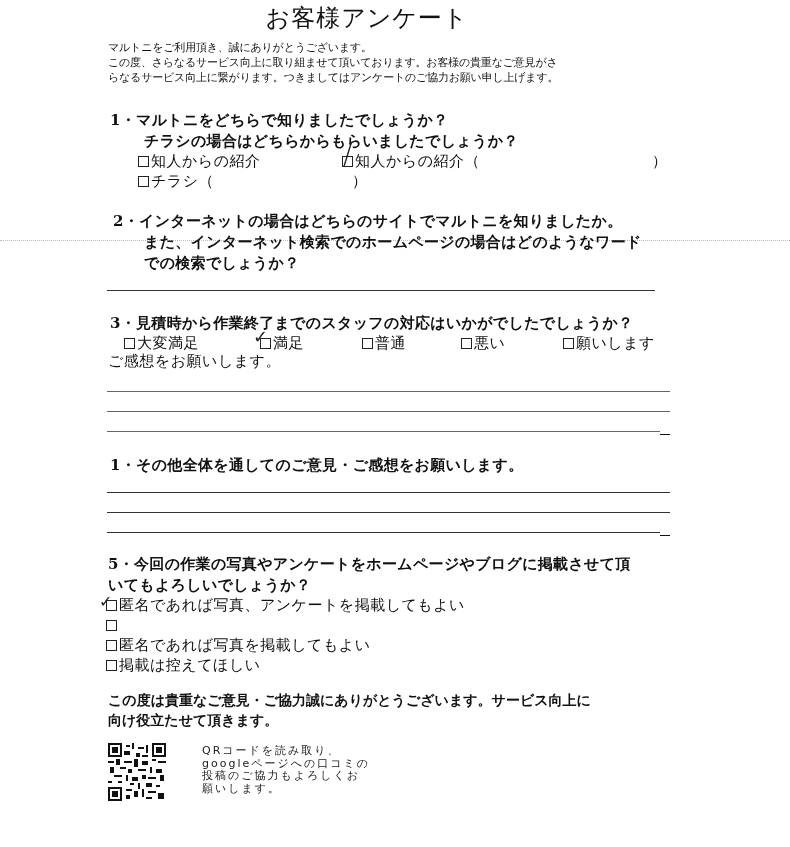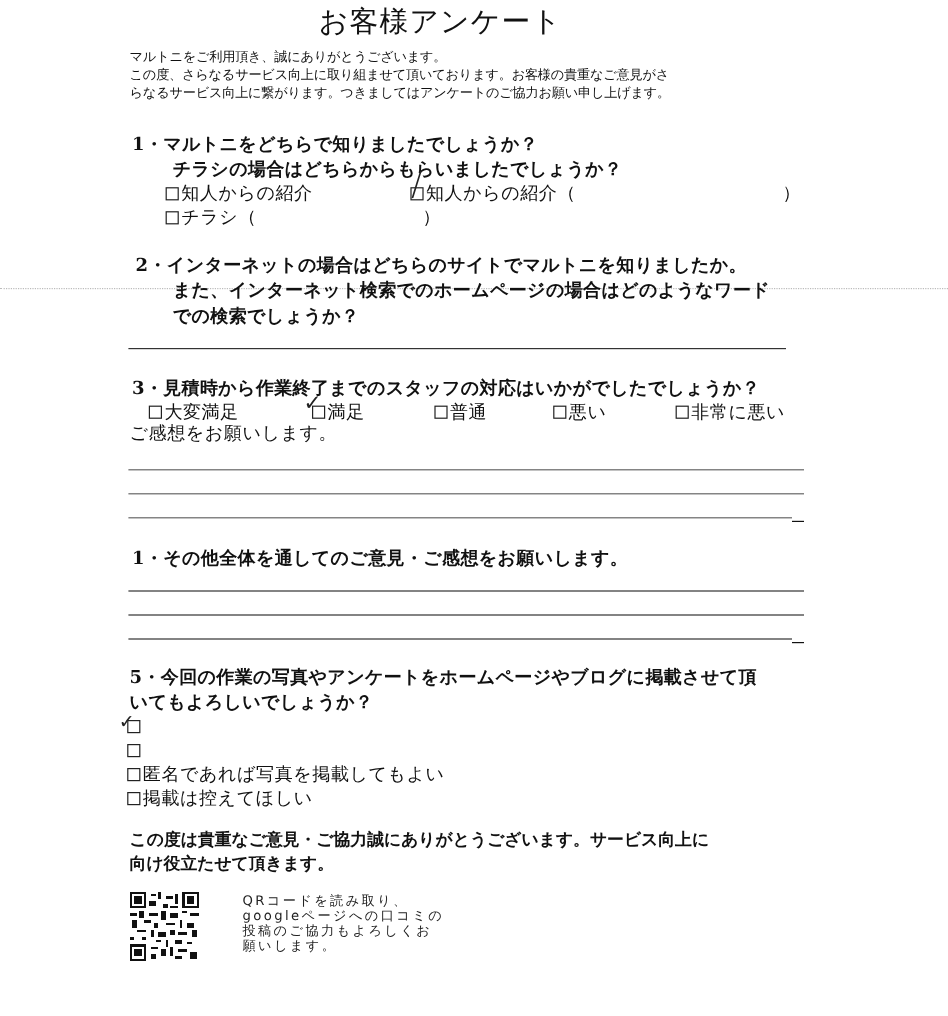--- a/index.html
+++ b/index.html
@@ -79,21 +79,21 @@
       <span class="tick" style="left:-8px; top:-9px; font-size:18px;">✓</span>
     </span><span>満足</span>
   </div>
   <div class="abs opt" style="left:362px; top:333px;">
     <span class="box"></span><span>普通</span>
   </div>
   <div class="abs opt" style="left:461px; top:333px;">
     <span class="box"></span><span>悪い</span>
   </div>
   <div class="abs opt" style="left:563px; top:333px;">
-    <span class="box"></span><span>非常に悪い</span>
+    <span class="box"></span><span>願いします</span>
   </div>
 
   <div class="abs opt" style="left:108px; top:351px;">ご感想をお願いします。</div>
 
   <div class="rule fade" style="left:107px; top:391px; width:563px;"></div>
   <div class="rule fade" style="left:107px; top:411px; width:563px;"></div>
   <div class="rule fade" style="left:107px; top:431px; width:553px;"></div>
   <div class="dash-stub" style="left:660px; top:434px;"></div>
 </div>
 
@@ -105,21 +105,21 @@
   <div class="dash-stub" style="left:660px; top:535px;"></div>
 </div>
 
 <div>
   <div class="abs q" style="left:108px; top:554px;">5・今回の作業の写真やアンケートをホームページやブログに掲載させて頂</div>
   <div class="abs q" style="left:108px; top:575px;">いてもよろしいでしょうか？</div>
 
   <div class="abs opt" style="left:106px; top:595px;">
     <span class="box">
       <span class="tick" style="left:-8px; top:-6px; font-size:16px;">✓</span>
-    </span>
+    </span><span>匿名であれば写真、アンケートを掲載してもよい</span>
   </div>
   <div class="abs opt" style="left:106px; top:615px;">
     <span class="box"></span>
   </div>
   <div class="abs opt" style="left:106px; top:635px;">
     <span class="box"></span><span>匿名であれば写真を掲載してもよい</span>
   </div>
   <div class="abs opt" style="left:106px; top:655px;">
     <span class="box"></span><span>掲載は控えてほしい</span>
   </div>

